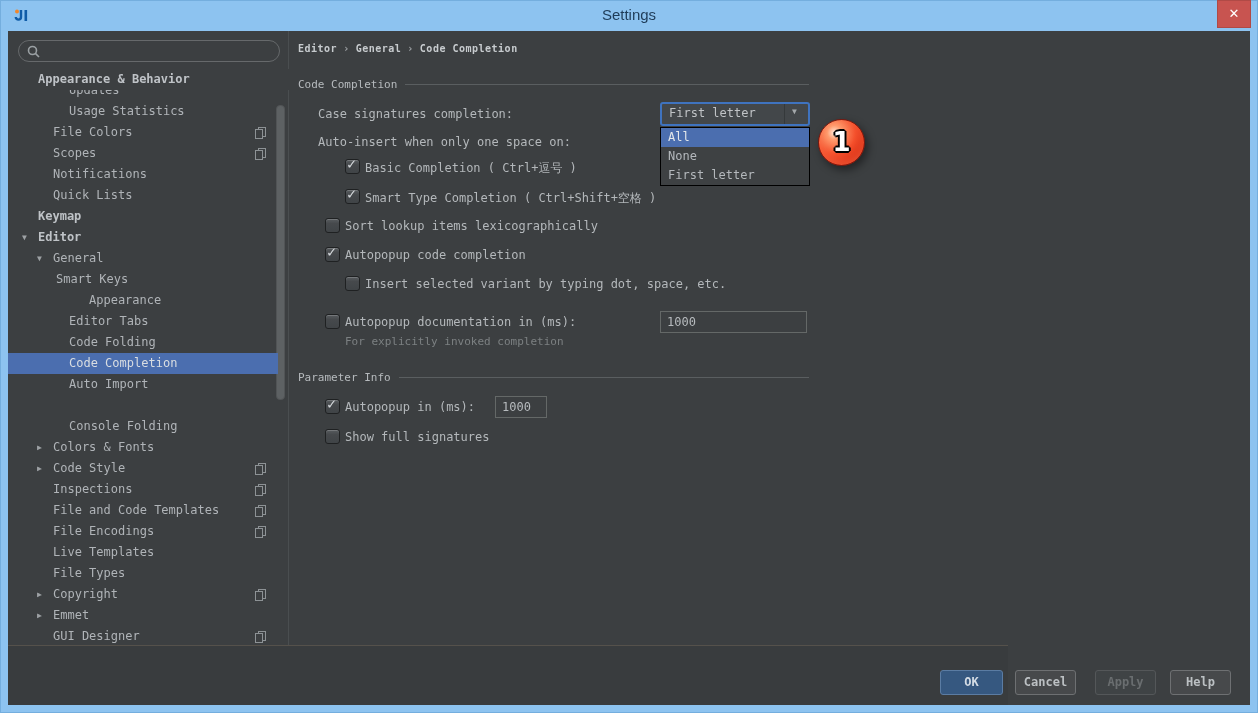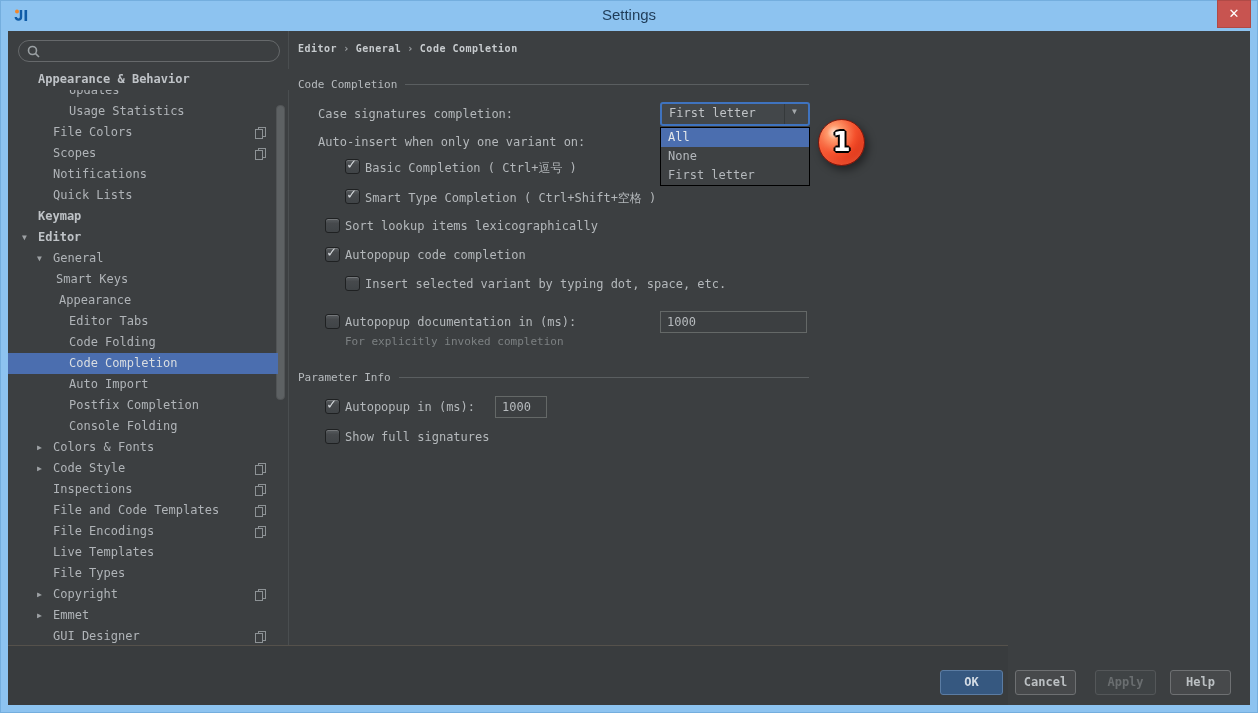--- a/index.html
+++ b/index.html
@@ -185,46 +185,41 @@
     <span class="tree-label" style="margin-left: 45px;">General</span>
     
   </div>
           <div class="tree-item" style="top: 207px;">
     
     <span class="tree-label" style="margin-left: 48px;">Smart Keys</span>
     
   </div>
           <div class="tree-item" style="top: 228px;">
     
-    <span class="tree-label" style="margin-left: 51px;">Appearance</span>
+    <span class="tree-label" style="margin-left: 81px;">Appearance</span>
     
   </div>
           <div class="tree-item" style="top: 249px;">
     
     <span class="tree-label" style="margin-left: 61px;">Editor Tabs</span>
     
   </div>
           <div class="tree-item" style="top: 270px;">
     
     <span class="tree-label" style="margin-left: 61px;">Code Folding</span>
     
   </div>
           <div class="tree-item selected" style="top: 291px;">
     
     <span class="tree-label" style="margin-left: 61px;">Code Completion</span>
     
   </div>
           <div class="tree-item" style="top: 312px;">
     
     <span class="tree-label" style="margin-left: 61px;">Auto Import</span>
-    
-  </div>
-          <div class="tree-item" style="top: 333px;">
-    
-    <span class="tree-label" style="margin-left: 61px;">Postfix Completion</span>
     
   </div>
           <div class="tree-item" style="top: 354px;">
     
     <span class="tree-label" style="margin-left: 61px;">Console Folding</span>
     
   </div>
           <div class="tree-item" style="top: 375px;">
     <span class="tree-arrow" style="left: 29px;">▶</span>
     <span class="tree-label" style="margin-left: 45px;">Colors &amp; Fonts</span>
@@ -332,21 +327,21 @@
       <div class="dd-popup" id="dd-popup">
           <div class="dd-item highlighted">All</div>
           <div class="dd-item">None</div>
           <div class="dd-item">First letter</div>
         </div>
 
       <div class="badge">
         <span>1</span>
       </div>
 
-      <div class="lbl" style="left:29px; top:104px;">Auto-insert when only one variant on:</div>
+      <div class="lbl" style="left:29px; top:104px;">Auto-insert when only one space on:</div>
 
       <div class="cb-row" style="left:56px; top:128px;">
         <span class="cb checked">
             <span class="cb-mark">✓</span>
           </span>
         <span class="cb-label">Basic Completion ( Ctrl+逗号 )</span>
       </div>
 
       <div class="cb-row" style="left:56px; top:158px;">
         <span class="cb checked">

